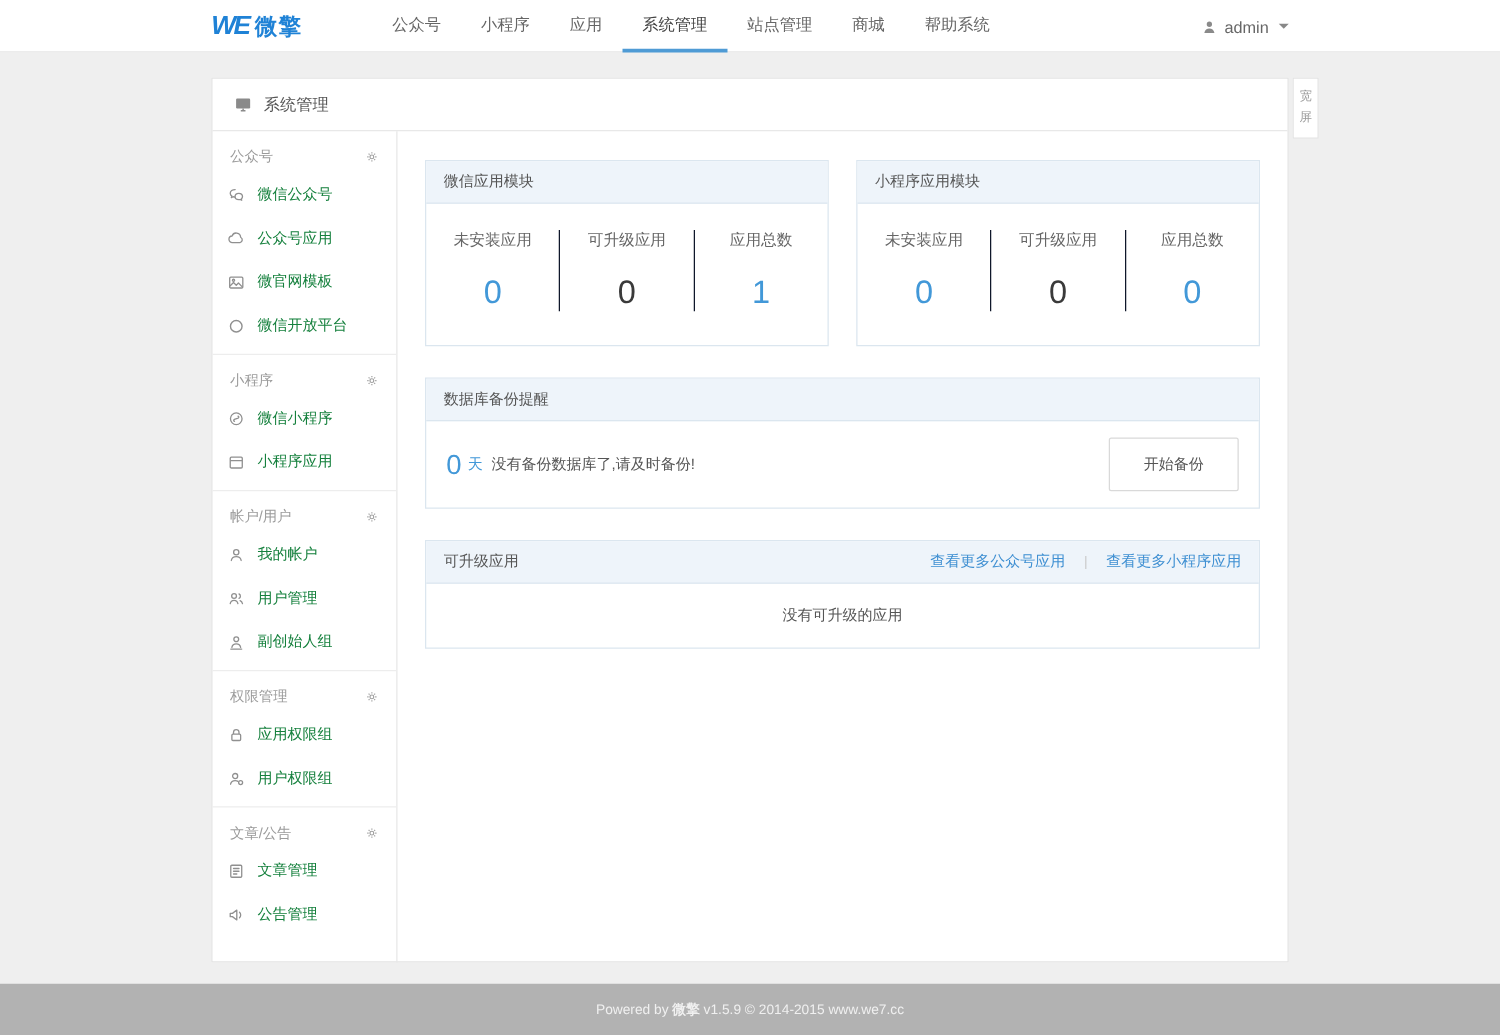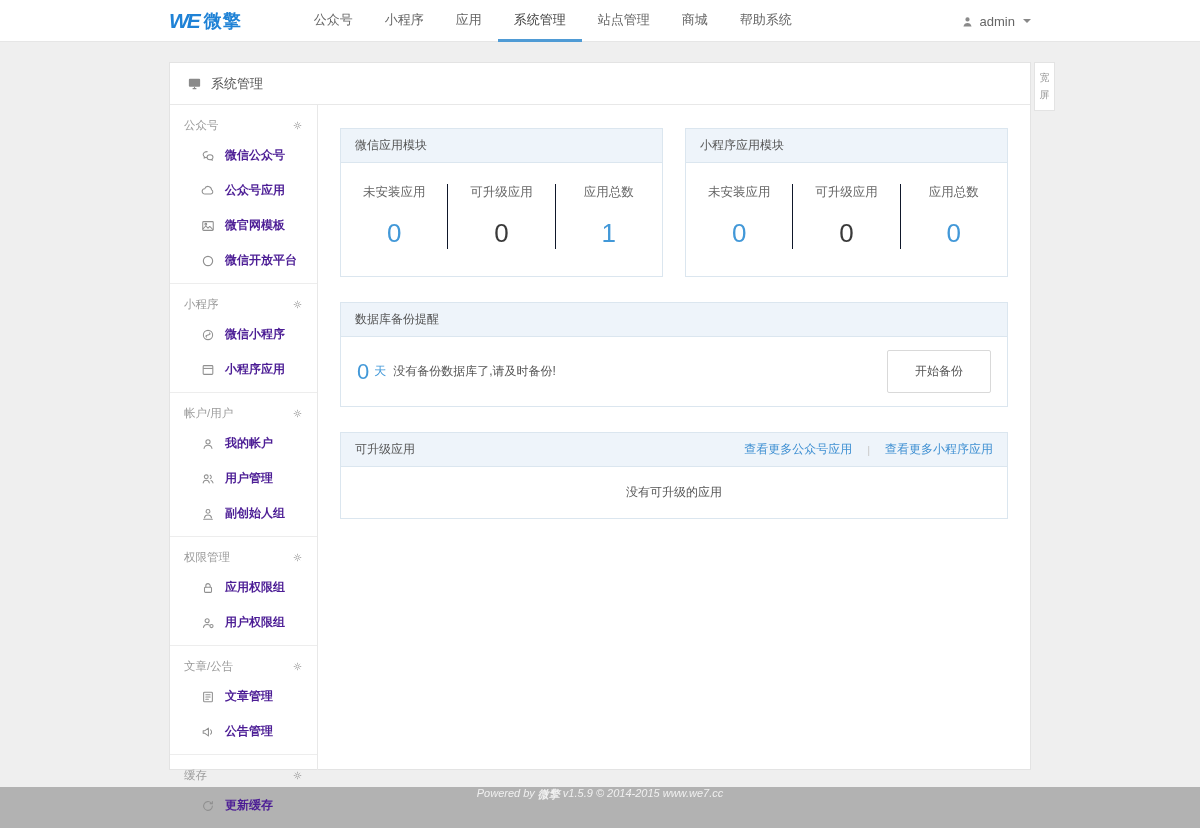--- a/index.html
+++ b/index.html
@@ -24,21 +24,21 @@
   .ws-tab { position:absolute; right:-25px; top:-1px; width:21px; background:#fff; border:1px solid #e3e3e3; padding:6px 0 7px; text-align:center; font-size:10px; color:#999; line-height:17px; cursor:pointer; }
   .panel-header { height:42px; border-bottom:1px solid #e8e8e8; display:flex; align-items:center; gap:9px; padding:0 17px; font-size:13px; color:#555; }
   .panel-body { display:flex; height:665px; }
 
   
   .sidebar { width:148px; border-right:1px solid #e8e8e8; }
   .side-section { border-bottom:1px solid #ededed; padding:9px 0 5px; }
   .side-section:last-child { border-bottom:none; }
   .sec-head { display:flex; justify-content:space-between; align-items:center; padding:4px 14px 5px; font-size:11.5px; color:#9b9b9b; }
   .gear { cursor:pointer; display:inline-flex; }
-  .side-item { display:flex; align-items:center; gap:10px; padding:9px 6px 9px 31px; font-size:12px; color:#4c1d95; cursor:pointer;font-weight:bold; }
+  .side-item { display:flex; align-items:center; gap:10px; padding:9px 6px 9px 12px; font-size:12px; color:#15803d; cursor:pointer; }
   .si { display:inline-flex; flex:none; }
 
   
   .content { flex:1; padding:23px 22px; }
   .cards-row { display:flex; gap:22px; margin-bottom:25px; }
   .card { border:1px solid #dbe6ef; background:#fff; }
   .stat-card { flex:1; }
   .card-head { background:#eef4fa; border-bottom:1px solid #dbe6ef; padding:8px 14px; font-size:12px; color:#555; display:flex; align-items:center; }
   .stats { display:flex; padding:21px 0 27px; }
   .stat { flex:1; text-align:center; border-right:1px solid #0f172a; padding:0 4px; }
@@ -52,21 +52,21 @@
   .backup-unit { font-size:12px; color:#4298d8; margin-right:7px; }
   .backup-msg { font-size:12px; color:#555; }
   .backup-btn { margin-left:auto; background:#fff; border:1px solid #d9d9d9; border-radius:2px; padding:12px 27px; font-size:12px; color:#555; cursor:pointer; font-family:inherit; }
 
   .upg-head-links { margin-left:auto; display:flex; align-items:center; gap:15px; }
   .upg-link { color:#3e8fd2; font-size:12px; cursor:pointer; text-decoration:none; }
   .upg-sep { color:#c9c9c9; font-size:11px; }
   .upg-body { text-align:center; padding:17px 10px; font-size:12px; color:#555; }
 
   
-  .footer { height:41px; background:#b2b2b2; display:flex; justify-content:center; font-size:11px; color:#f0f0f0;font-style:italic; }
+  .footer { height:41px; background:#b2b2b2; display:flex; align-items:center; justify-content:center; font-size:11px; color:#f0f0f0; }
   .footer b { margin:0 3px; }
 
   svg { display:block; }
 </style>
 </head>
 <body>
 
 <div class="navbar">
   <div class="nav-wrap">
     <div class="logo">
@@ -288,40 +288,20 @@
             <span class="si">
                 <svg width="14" height="14" viewBox="0 0 16 16" fill="none" stroke="#909090" stroke-width="1.2" stroke-linejoin="round" stroke-linecap="round">
                   <path d="M2.5 6.5v3h2l4 3v-9l-4 3z"></path>
                   <path d="M11 5.5a3.5 3.5 0 010 5"></path>
                 </svg>
               </span>
             <span>公告管理</span>
           </div>
         </div>
 
-        <div class="side-section">
-          <div class="sec-head">
-            <span>缓存</span>
-            <span class="gear">
-              <svg width="11" height="11" viewBox="0 0 16 16" fill="none" stroke="#a0a0a0" stroke-width="1.4">
-                  <circle cx="8" cy="8" r="2.2"></circle>
-                  <path d="M8 4.2V2.6M8 13.4v-1.6M11.8 8h1.6M2.6 8h1.6M10.7 5.3l1.1-1.1M4.2 11.8l1.1-1.1M10.7 10.7l1.1 1.1M4.2 4.2l1.1 1.1"></path>
-                </svg>
-            </span>
-          </div>
-          <div class="side-item">
-            <span class="si">
-                <svg width="14" height="14" viewBox="0 0 16 16" fill="none" stroke="#909090" stroke-width="1.2" stroke-linecap="round">
-                  <path d="M13 8a5 5 0 11-1.4-3.5"></path>
-                  <path d="M13 2.8V5.3h-2.5"></path>
-                </svg>
-              </span>
-            <span>更新缓存</span>
-          </div>
-        </div>
 
       </div>
 
       <div class="content">
 
         <div class="cards-row">
           <div class="card stat-card">
             <div class="card-head">微信应用模块</div>
             <div class="stats">
               <div class="stat">

